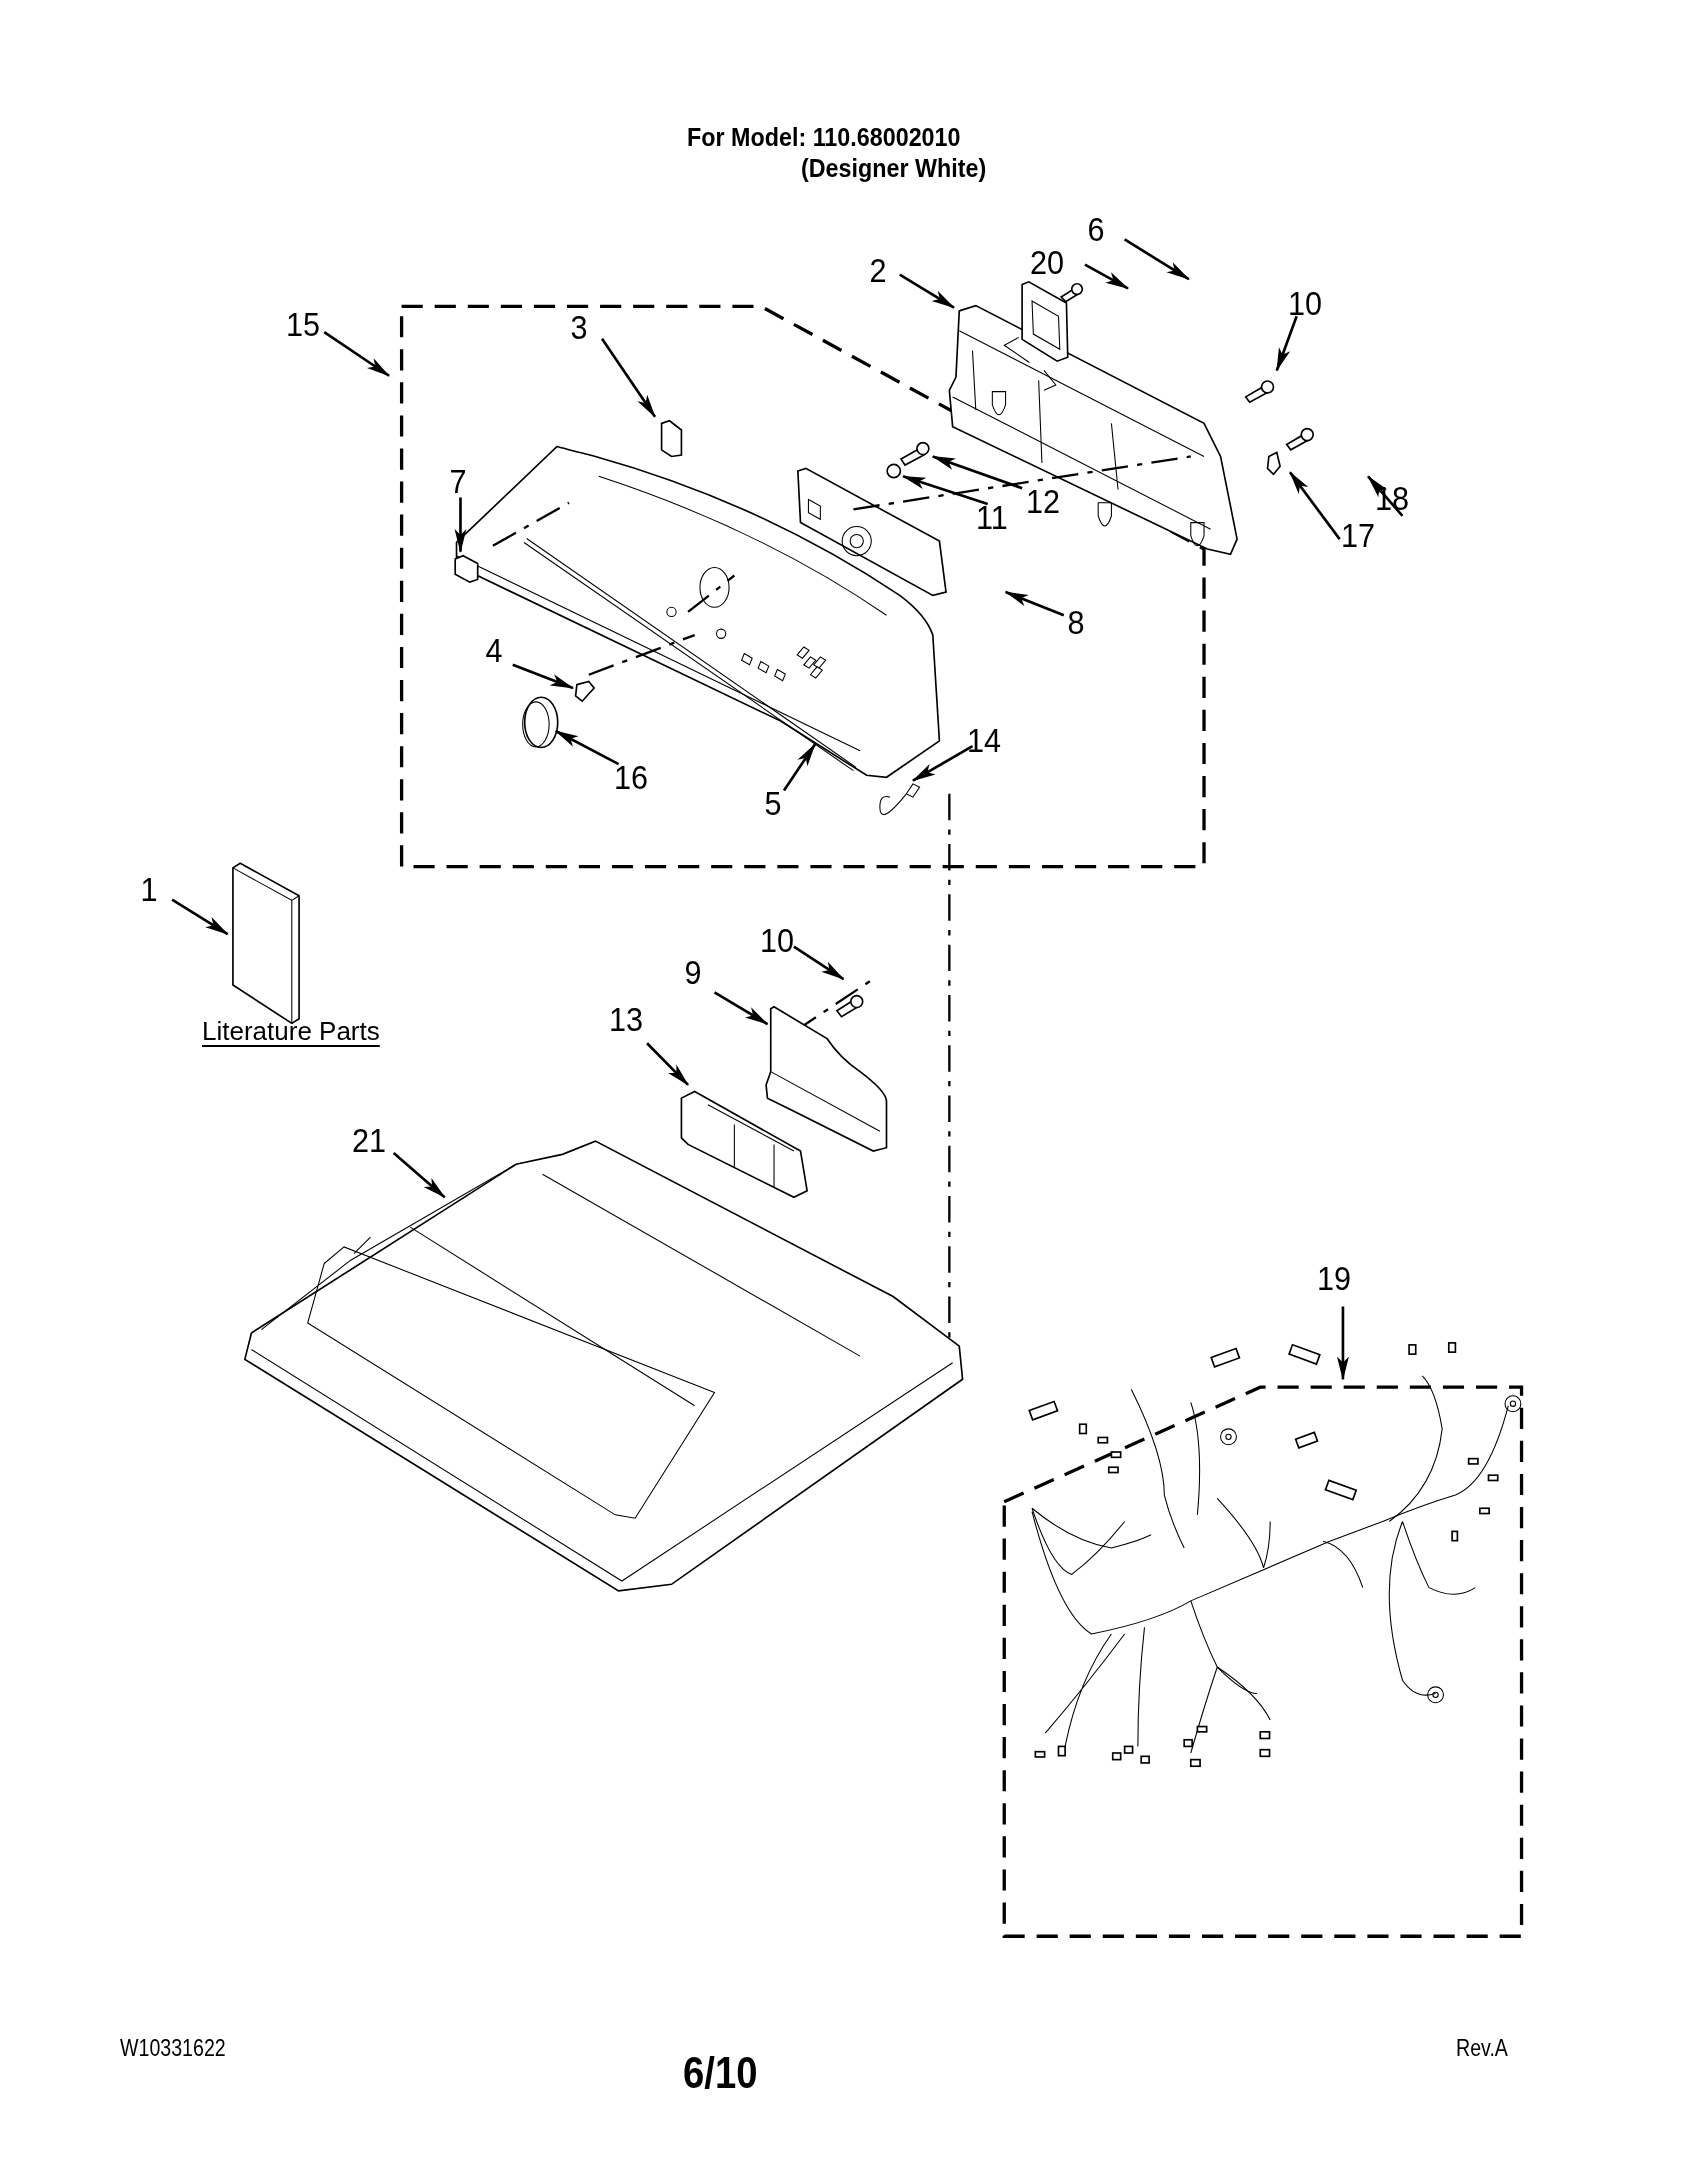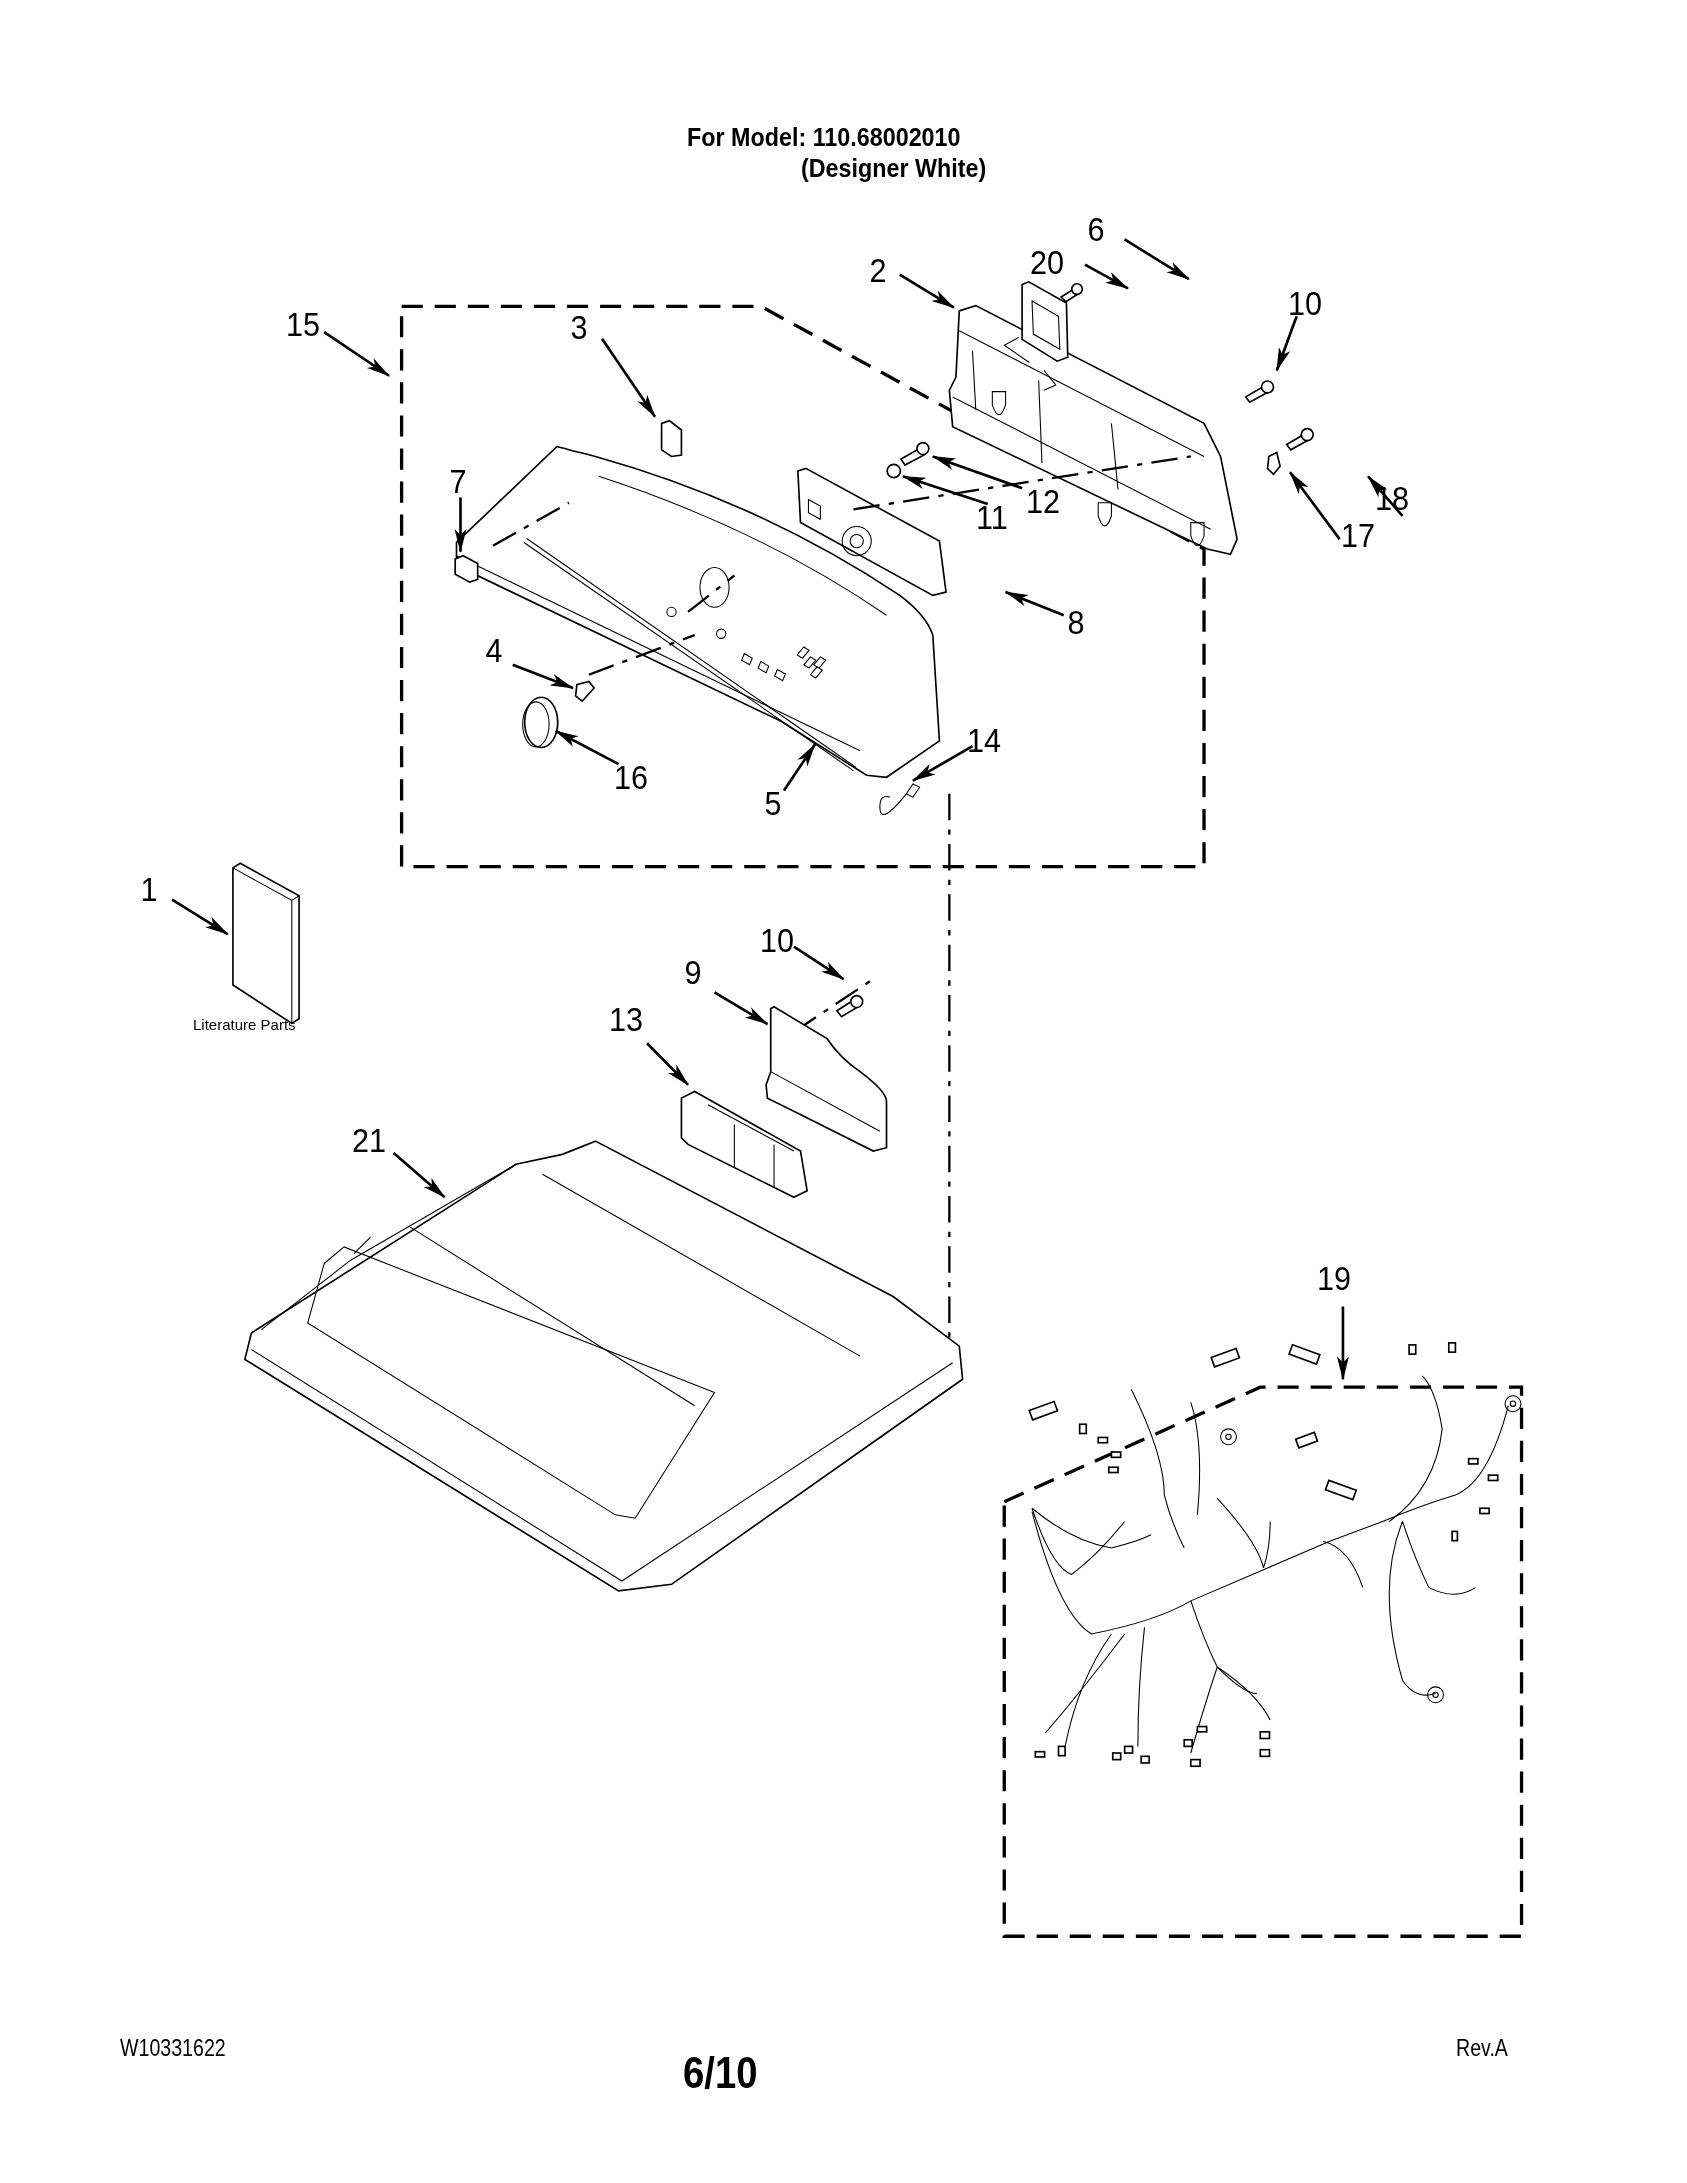--- a/index.html
+++ b/index.html
@@ -5,22 +5,22 @@
   html, body { margin: 0; padding: 0; background: #ffffff; }
   body { width: 1687px; height: 2183px; position: relative; overflow: hidden;
          font-family: "Liberation Sans", sans-serif; color: #000; }
   .title { position: absolute; font-weight: bold; font-size: 26.5px; line-height: 1;
            transform: scaleX(0.88); transform-origin: left top; white-space: nowrap; }
   #title-model { left: 687px; top: 124px; }
   #title-color { left: 801px; top: 155px; }
   svg#diagram { position: absolute; left: 0; top: 0; width: 1687px; height: 2183px; }
   .callout { position: absolute; font-size: 34px; line-height: 1; white-space: nowrap;
              transform: translate(-50%, -50%) scaleX(0.9); }
-  .lit-label { position: absolute; left: 193px; top: 1016px; font-size: 15px;
-               text-underline-offset: 5.3px; white-space: nowrap; }
+  .lit-label { position: absolute; left: 202px; top: 1016px; font-size: 26px;
+               text-decoration: underline; text-underline-offset: 5.3px; white-space: nowrap; }
   .footer { position: absolute; white-space: nowrap; line-height: 1; }
   #doc-number { left: 120px; top: 2036px; font-size: 24.5px; transform: scaleX(0.8); transform-origin: left top; }
   #page-number { left: 683px; top: 2050px; font-size: 45px; font-weight: bold; transform: scaleX(0.85); transform-origin: left top; }
   #revision { left: 1456px; top: 2036px; font-size: 24.5px; transform: scaleX(0.8); transform-origin: left top; }
   .thin { stroke: #000; fill: none; stroke-width: 1.6; }
   .dash { stroke: #000; fill: none; stroke-width: 5; stroke-dasharray: 32 18; }
   .ddash { stroke: #000; fill: none; stroke-width: 3.5; stroke-dasharray: 40 14 8 14; }
   .arrow { stroke: #000; stroke-width: 4; fill: none; marker-end: url(#ah); }
   .part { fill: #fff; stroke: #000; stroke-width: 2.5; }
 </style>

